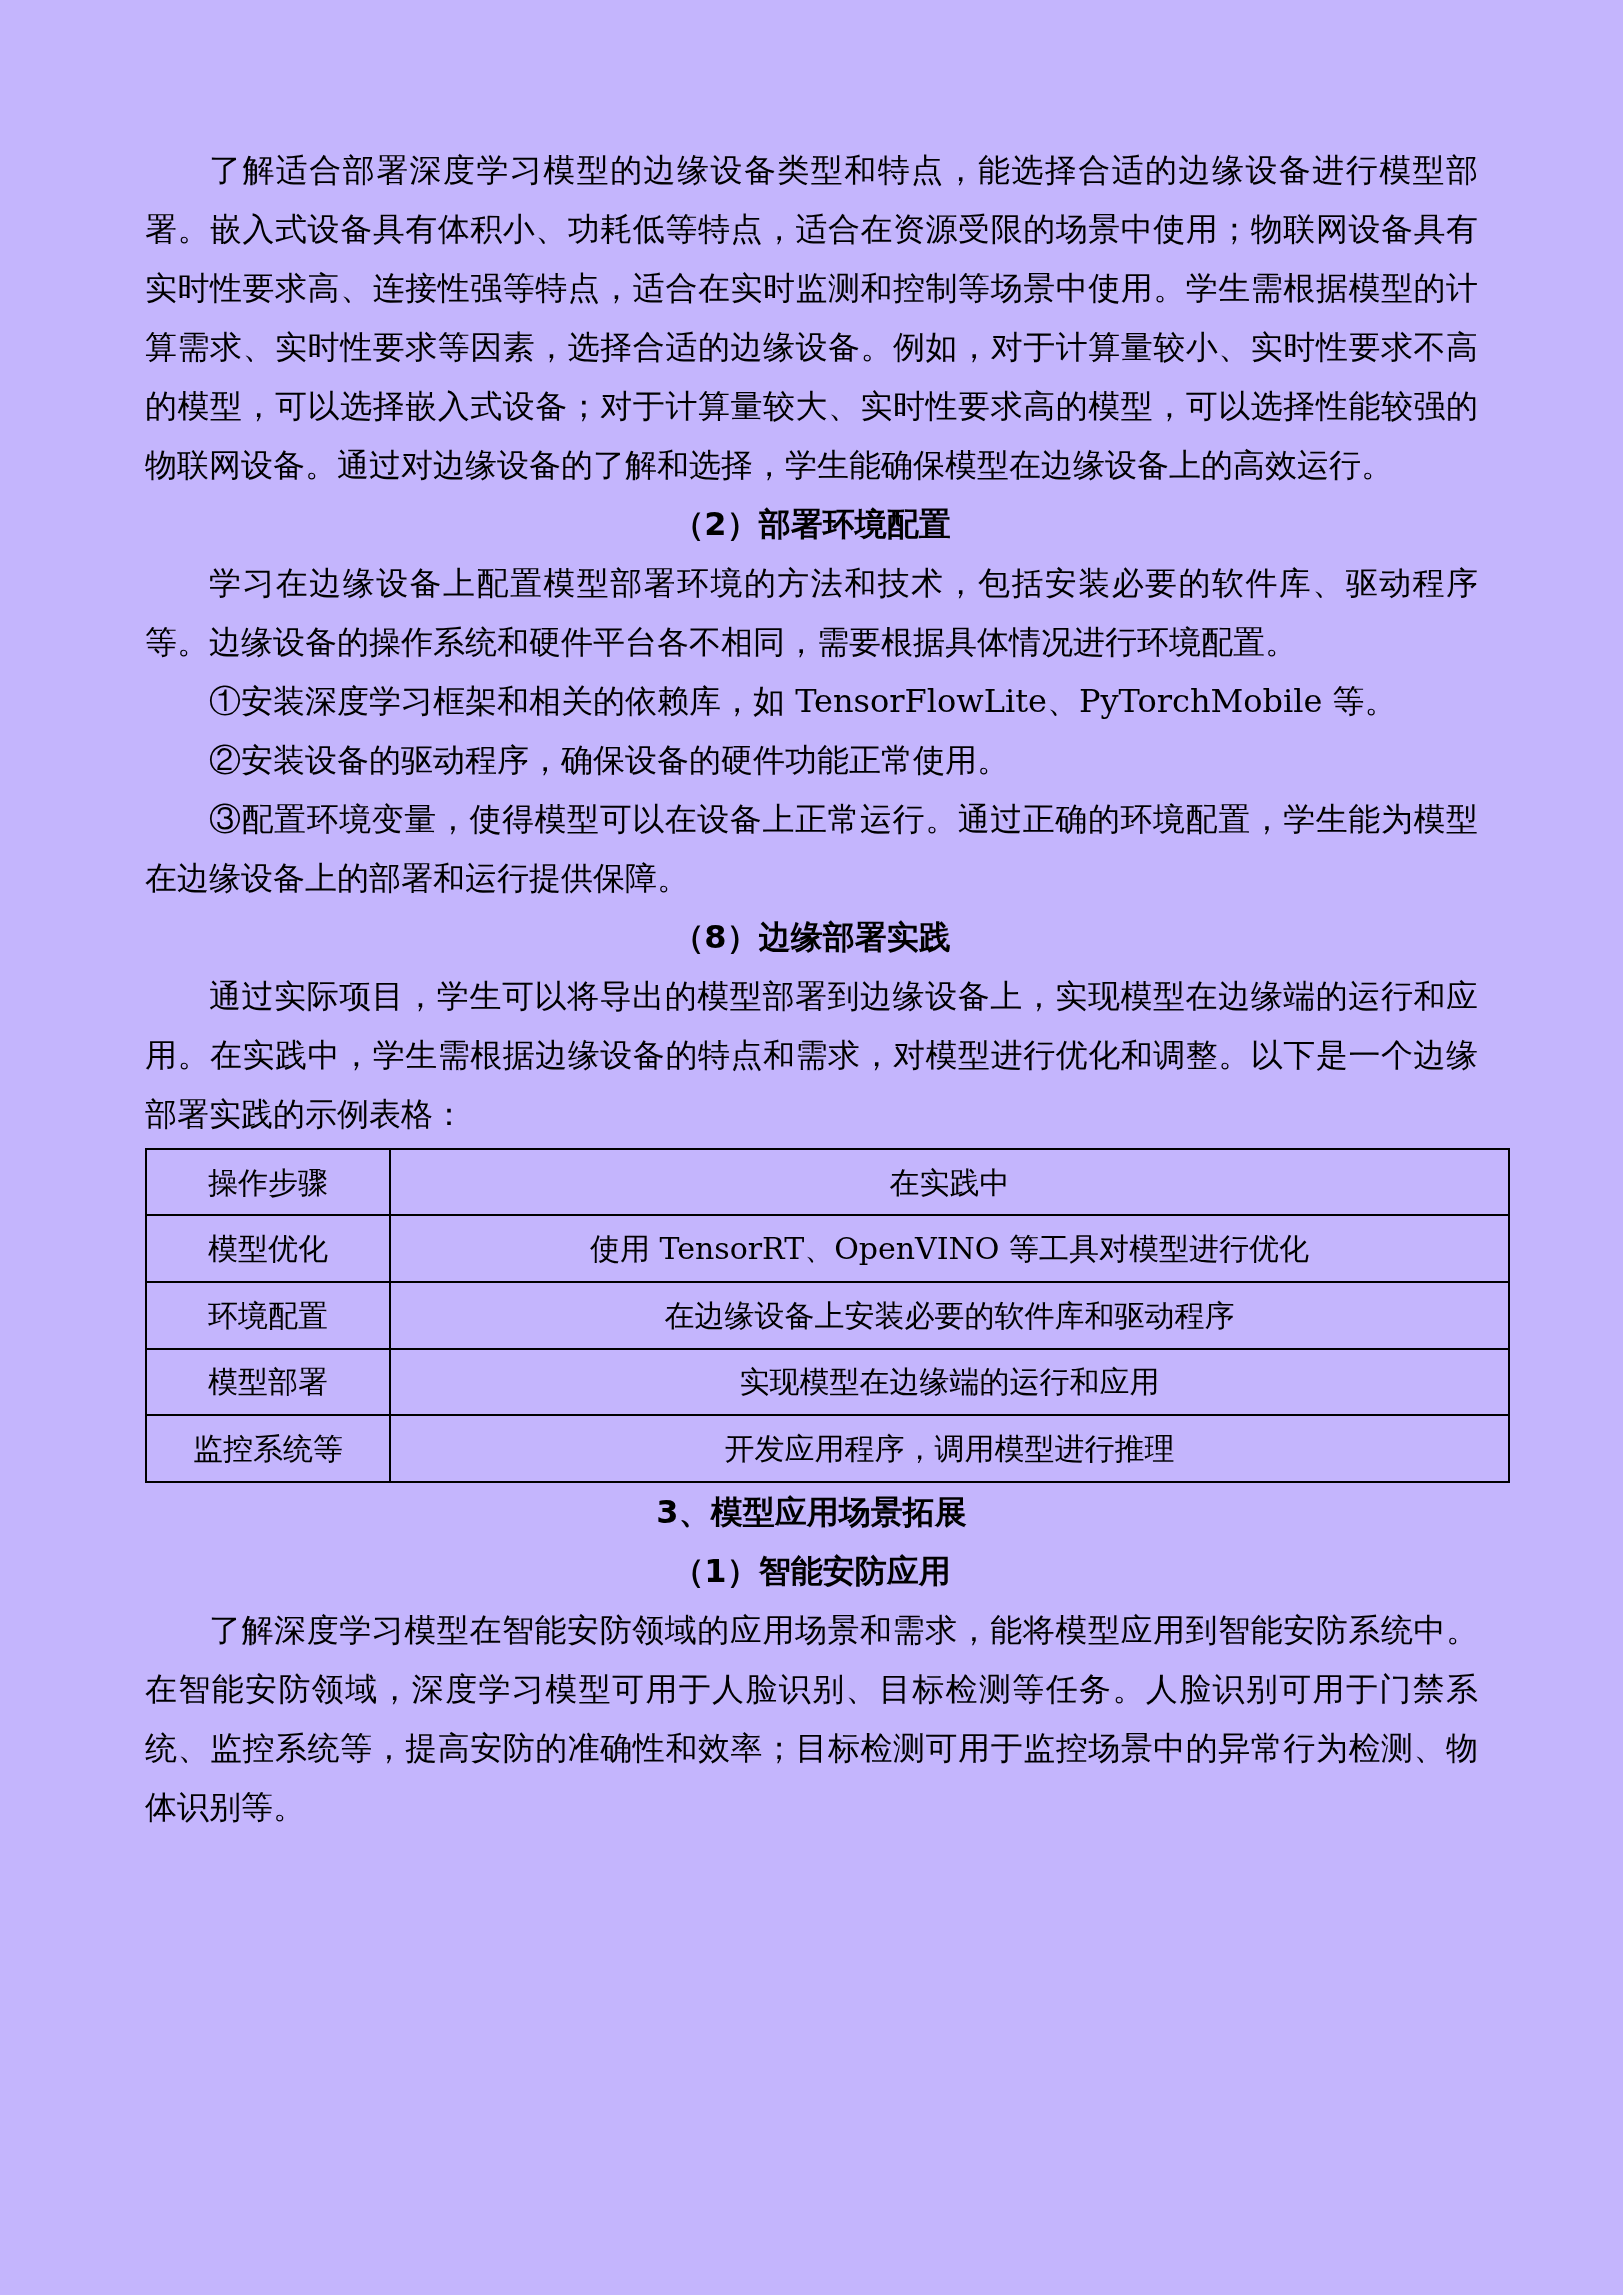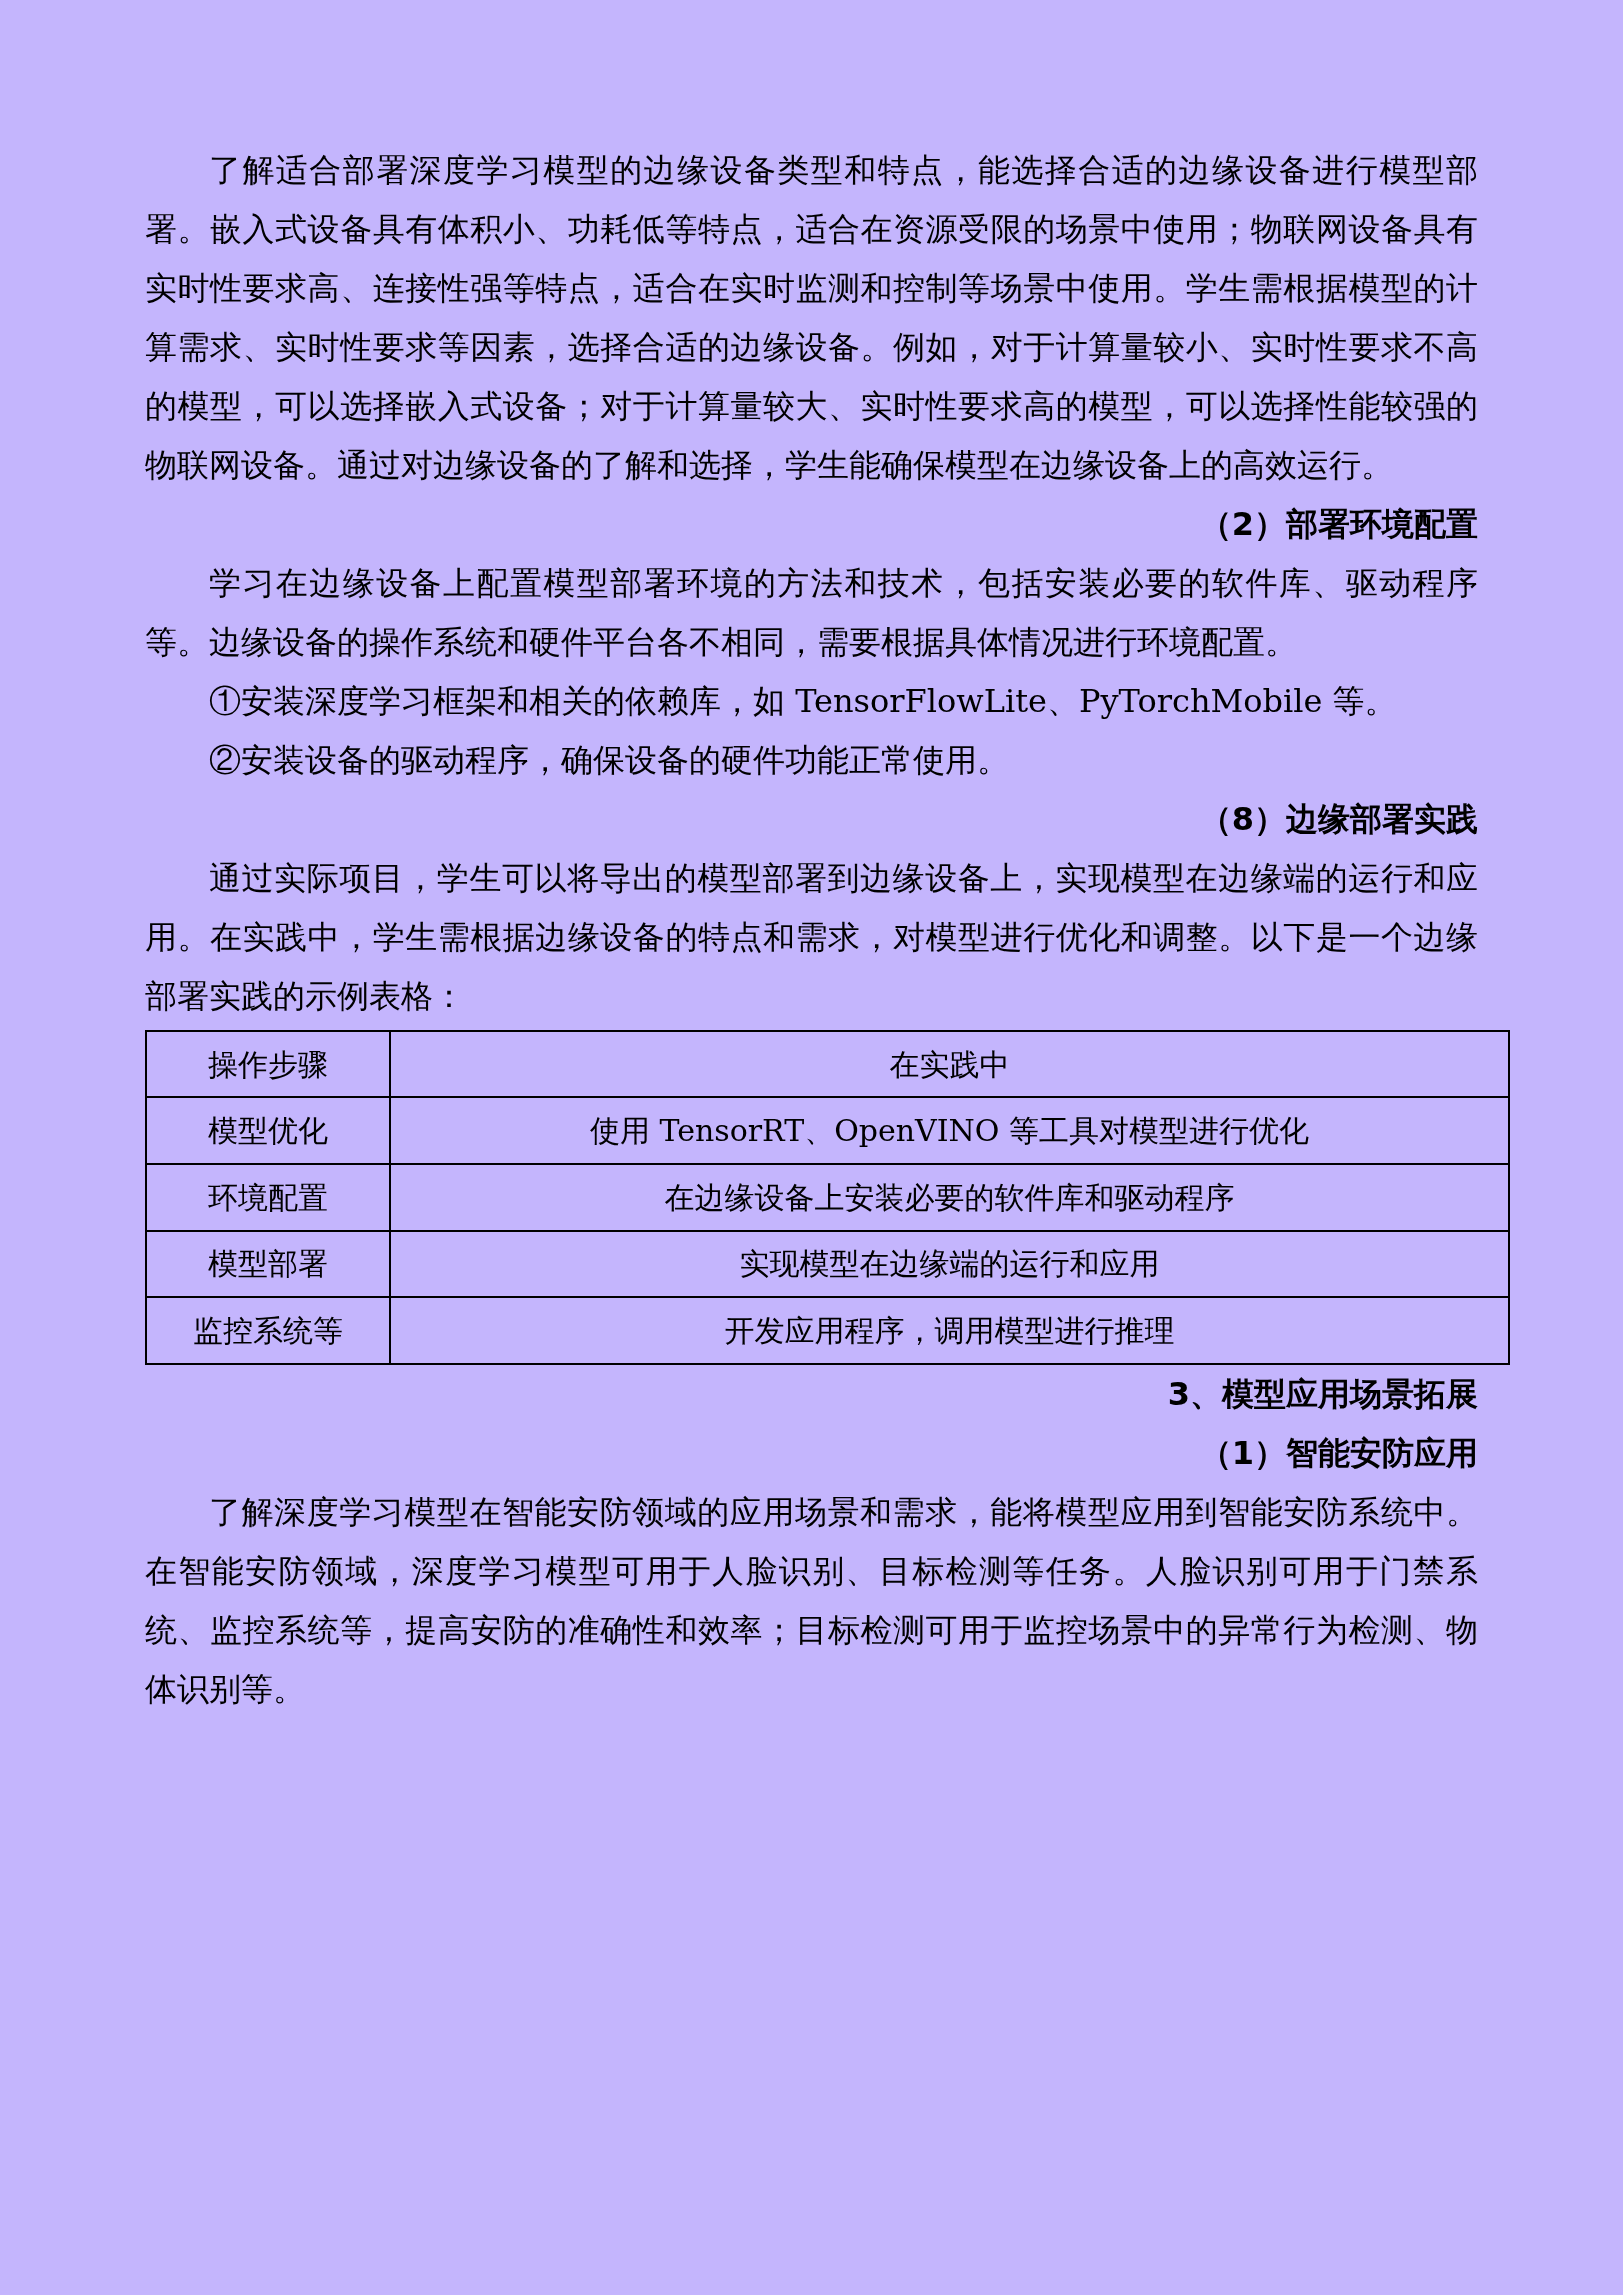--- a/index.html
+++ b/index.html
@@ -35,21 +35,21 @@
     word-break: break-all;
   }
 
   
   h2.heading, h3.heading {
     margin: 0;
     font-family: "DejaVu Sans", "Liberation Sans", sans-serif;
     font-weight: bold;
     font-size: 32px;
     line-height: 59px;
-    text-align: right;
+    text-align: center;
     text-indent: 0;
     letter-spacing: 0px;
   }
 
   
   p.item {
     margin: 0;
     font-size: 32px;
     line-height: 59px;
     text-align: justify;
@@ -91,20 +91,21 @@
     <p class="body">了解适合部署深度学习模型的边缘设备类型和特点，能选择合适的边缘设备进行模型部署。嵌入式设备具有体积小、功耗低等特点，适合在资源受限的场景中使用；物联网设备具有实时性要求高、连接性强等特点，适合在实时监测和控制等场景中使用。学生需根据模型的计算需求、实时性要求等因素，选择合适的边缘设备。例如，对于计算量较小、实时性要求不高的模型，可以选择嵌入式设备；对于计算量较大、实时性要求高的模型，可以选择性能较强的物联网设备。通过对边缘设备的了解和选择，学生能确保模型在边缘设备上的高效运行。</p>
 
     <h3 class="heading">（2）部署环境配置</h3>
 
     <p class="body">学习在边缘设备上配置模型部署环境的方法和技术，包括安装必要的软件库、驱动程序等。边缘设备的操作系统和硬件平台各不相同，需要根据具体情况进行环境配置。</p>
 
     <p class="item">①安装深度学习框架和相关的依赖库，如 TensorFlowLite、PyTorchMobile 等。</p>
 
     <p class="item">②安装设备的驱动程序，确保设备的硬件功能正常使用。</p>
 
+    <p class="item">③配置环境变量，使得模型可以在设备上正常运行。通过正确的环境配置，学生能为模型在边缘设备上的部署和运行提供保障。</p>
 
     <h3 class="heading">（8）边缘部署实践</h3>
 
     <p class="body">通过实际项目，学生可以将导出的模型部署到边缘设备上，实现模型在边缘端的运行和应用。在实践中，学生需根据边缘设备的特点和需求，对模型进行优化和调整。以下是一个边缘部署实践的示例表格：</p>
 
     <table class="steps">
       <tbody>
         <tr>
           <td class="col-step">操作步骤</td>
           <td class="col-content">在实践中</td>

